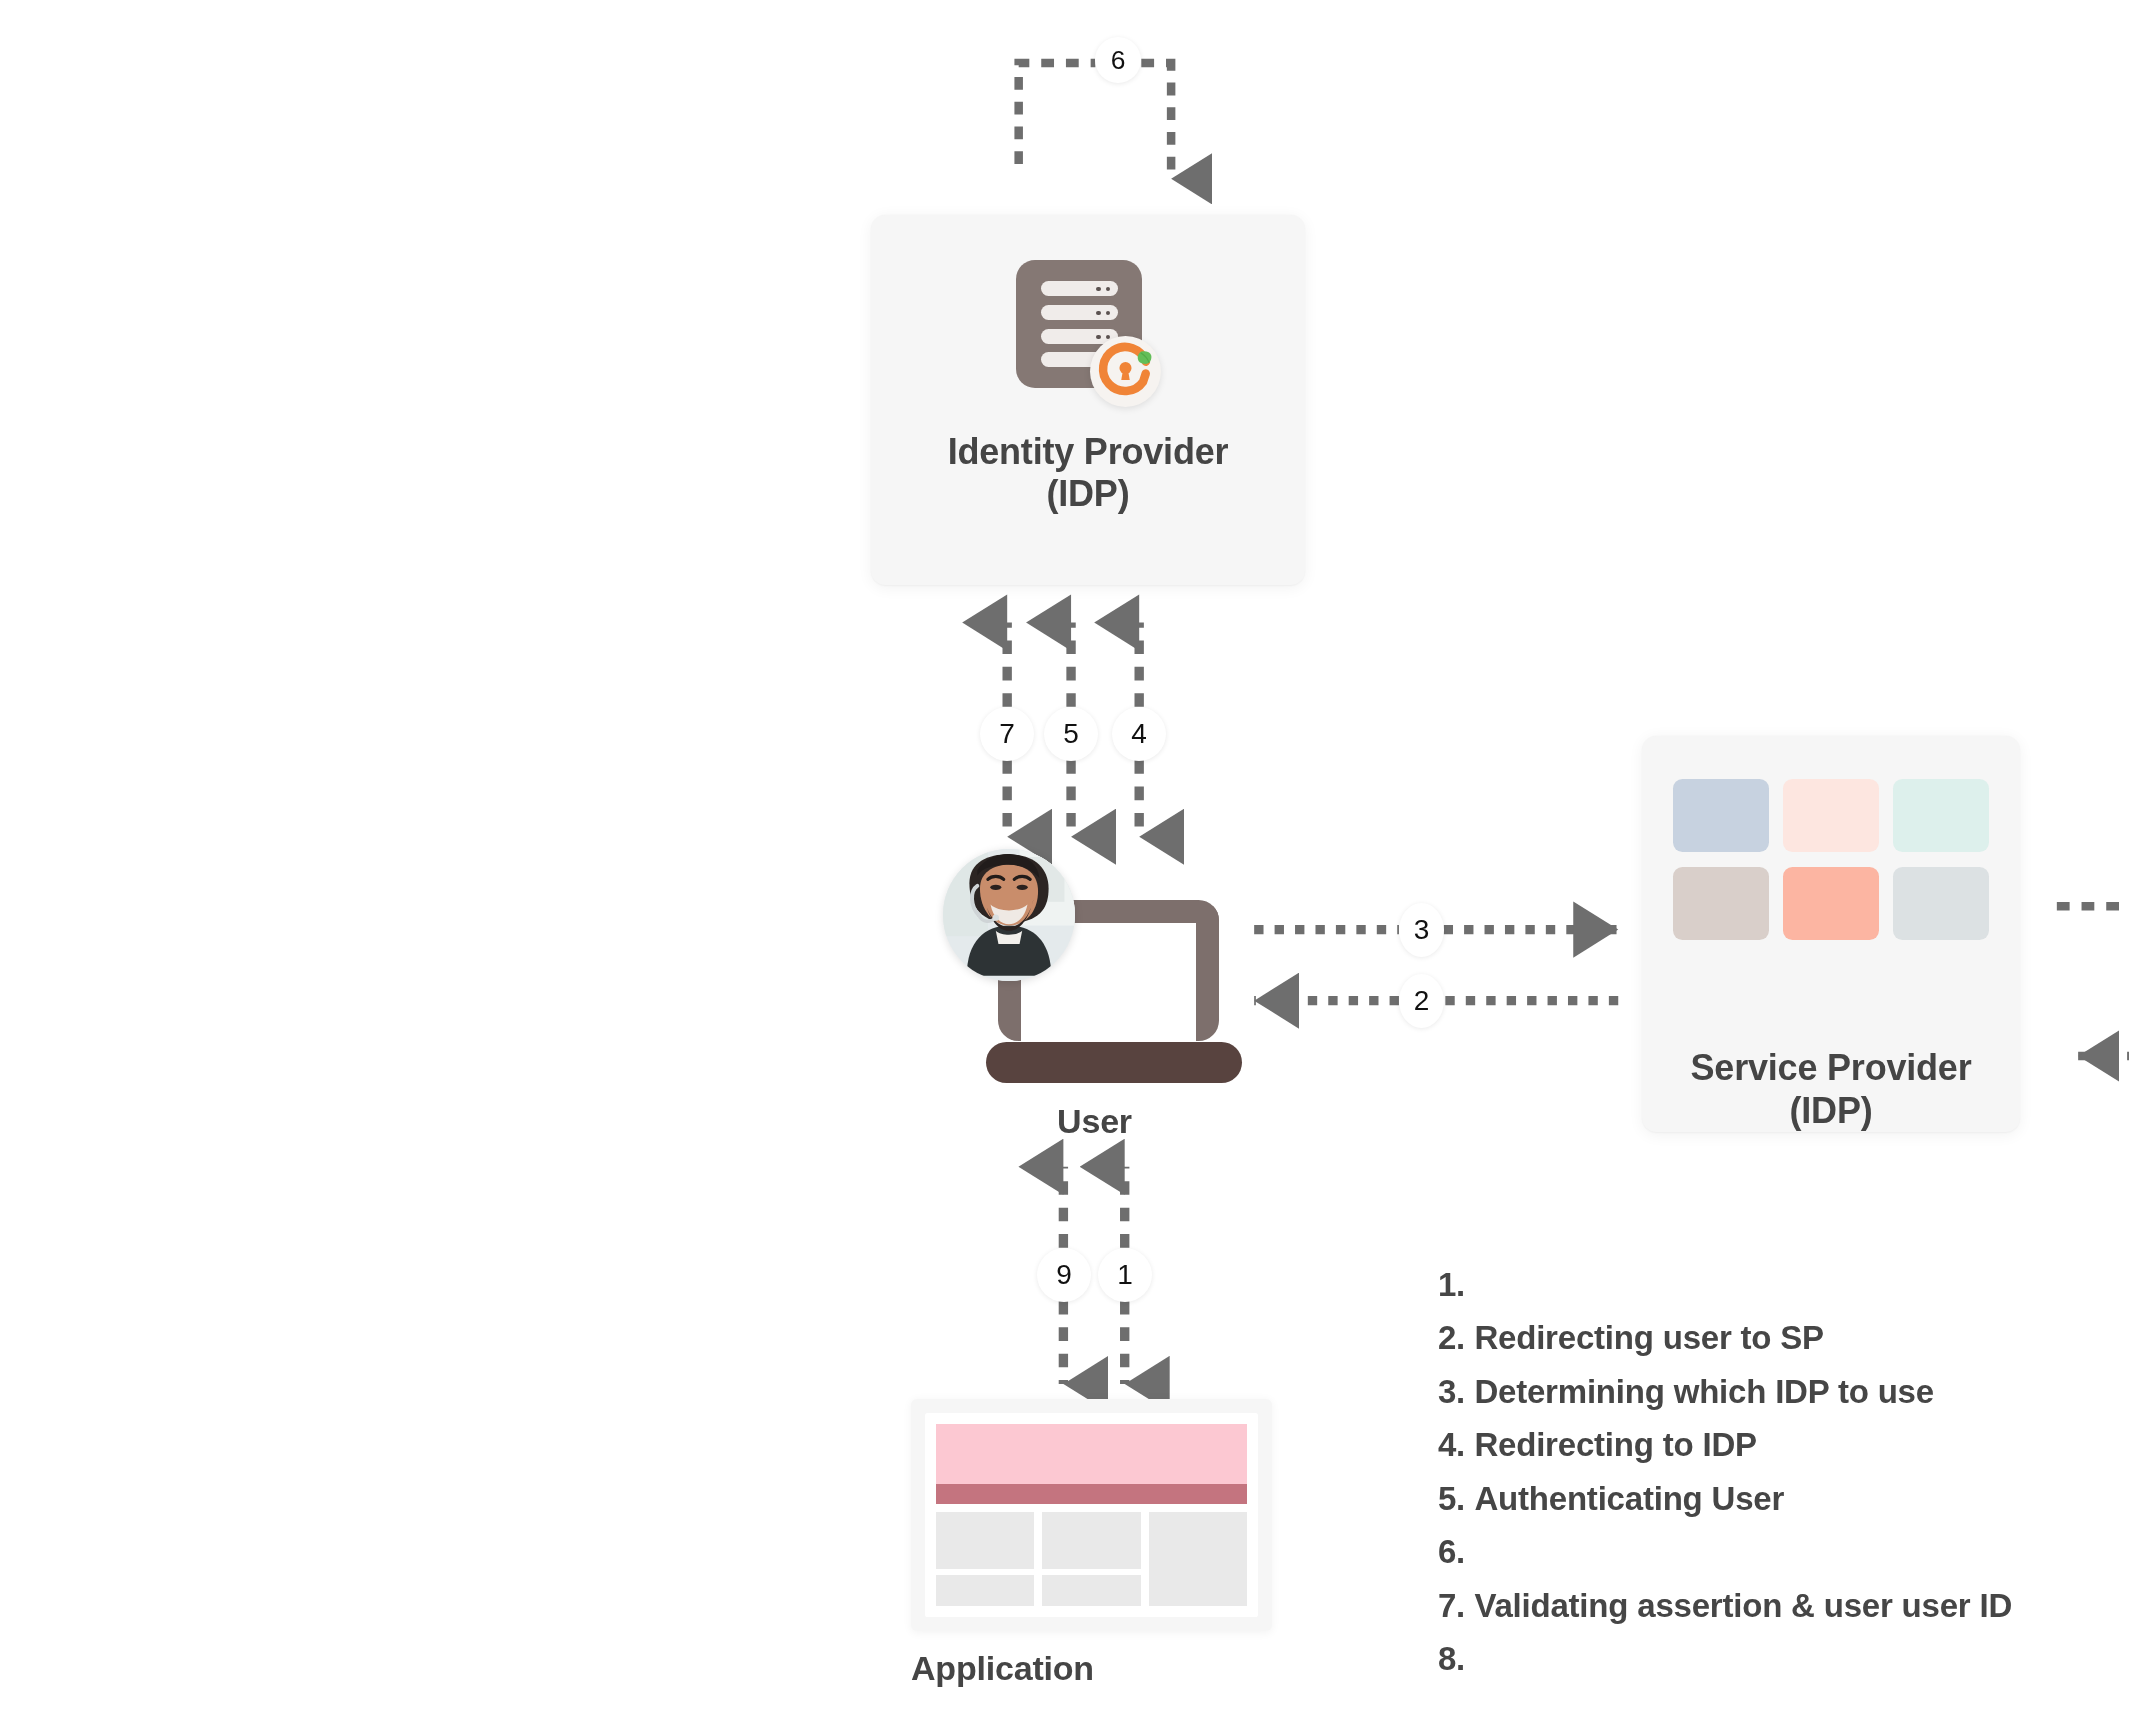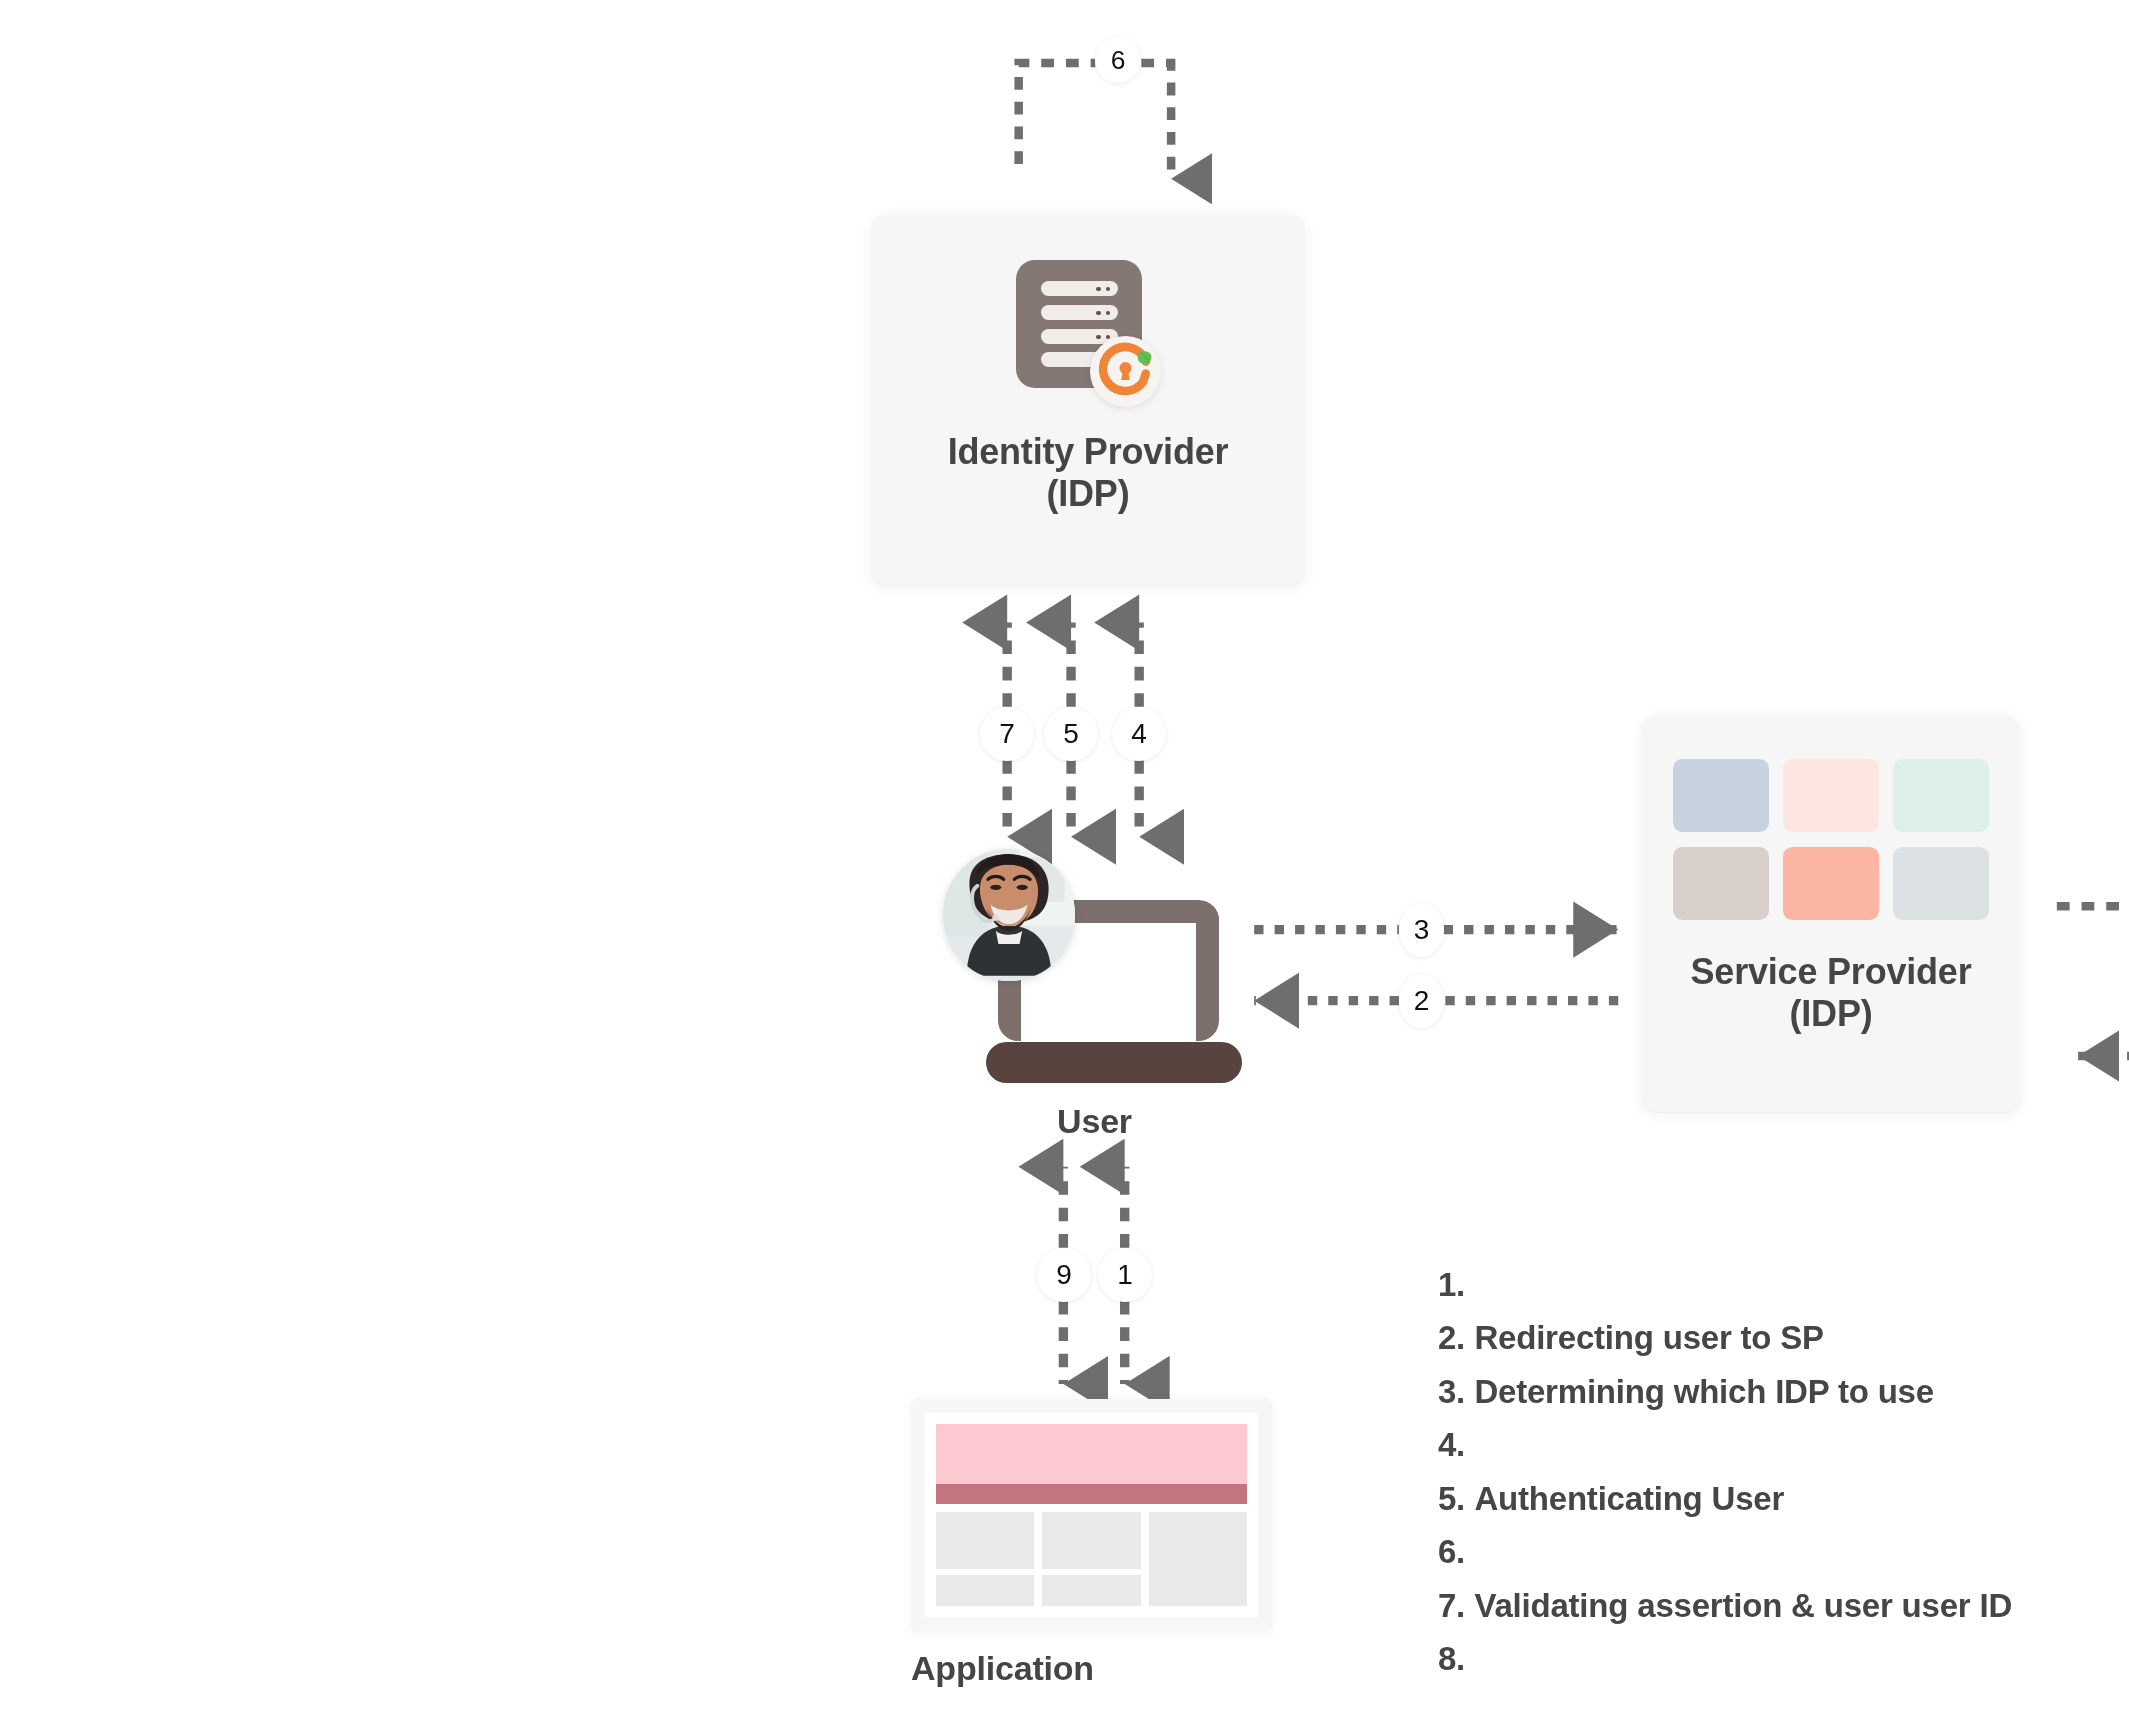--- a/index.html
+++ b/index.html
@@ -88,23 +88,24 @@
     width: 71px;
     height: 71px;
     border-radius: 50%;
     background: #f6f3f0;
     box-shadow: 0 1.7px 7.7px rgba(0,0,0,0.10);
   }
 
   
   #sp-card {
     left: 1642px;
-    top: 716px;
+    top: 736px;
     width: 378px;
     height: 396px;
+    justify-content: space-between;
   }
   #sp-grid {
     margin-top: 43px;
     width: 316px;
     height: 161px;
     display: grid;
     grid-template-columns: repeat(3, 1fr);
     grid-template-rows: repeat(2, 1fr);
     gap: 14.5px 13.6px;
   }
@@ -439,20 +440,21 @@
   <div class="legend-row" style="font-size:33px;line-height:1.62;">
     <span class="legend-num" style="width:36px;">2.</span>
     <span class="legend-text">Redirecting user to SP</span>
   </div>
   <div class="legend-row" style="font-size:33px;line-height:1.62;">
     <span class="legend-num" style="width:36px;">3.</span>
     <span class="legend-text">Determining which IDP to use</span>
   </div>
   <div class="legend-row" style="font-size:33px;line-height:1.62;">
     <span class="legend-num" style="width:36px;">4.</span>
+    <span class="legend-text">Redirecting to IDP</span>
   </div>
   <div class="legend-row" style="font-size:33px;line-height:1.62;">
     <span class="legend-num" style="width:36px;">5.</span>
     <span class="legend-text">Authenticating User</span>
   </div>
   <div class="legend-row" style="font-size:33px;line-height:1.62;">
     <span class="legend-num" style="width:36px;">6.</span>
   </div>
   <div class="legend-row" style="font-size:33px;line-height:1.62;">
     <span class="legend-num" style="width:36px;">7.</span>

